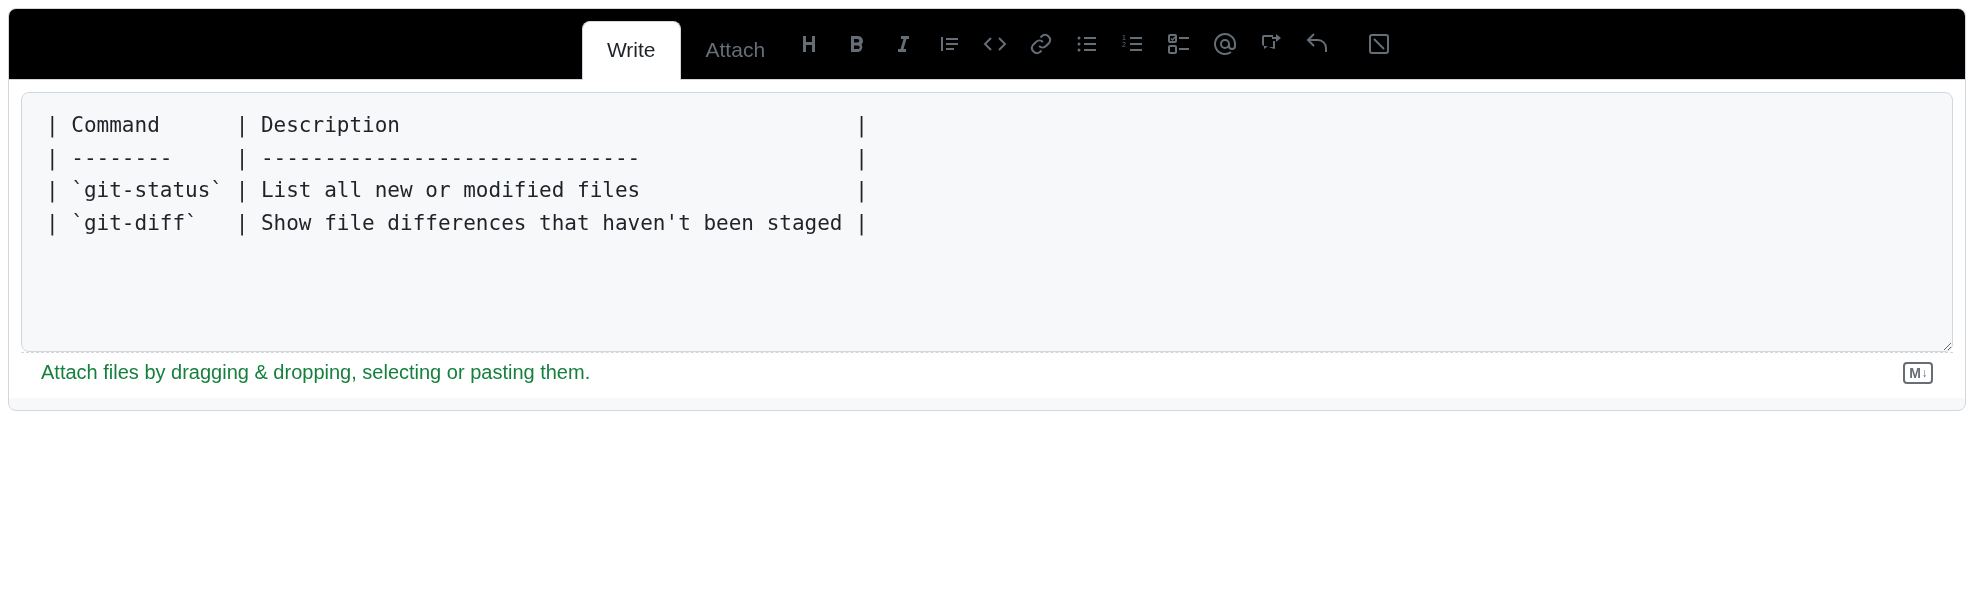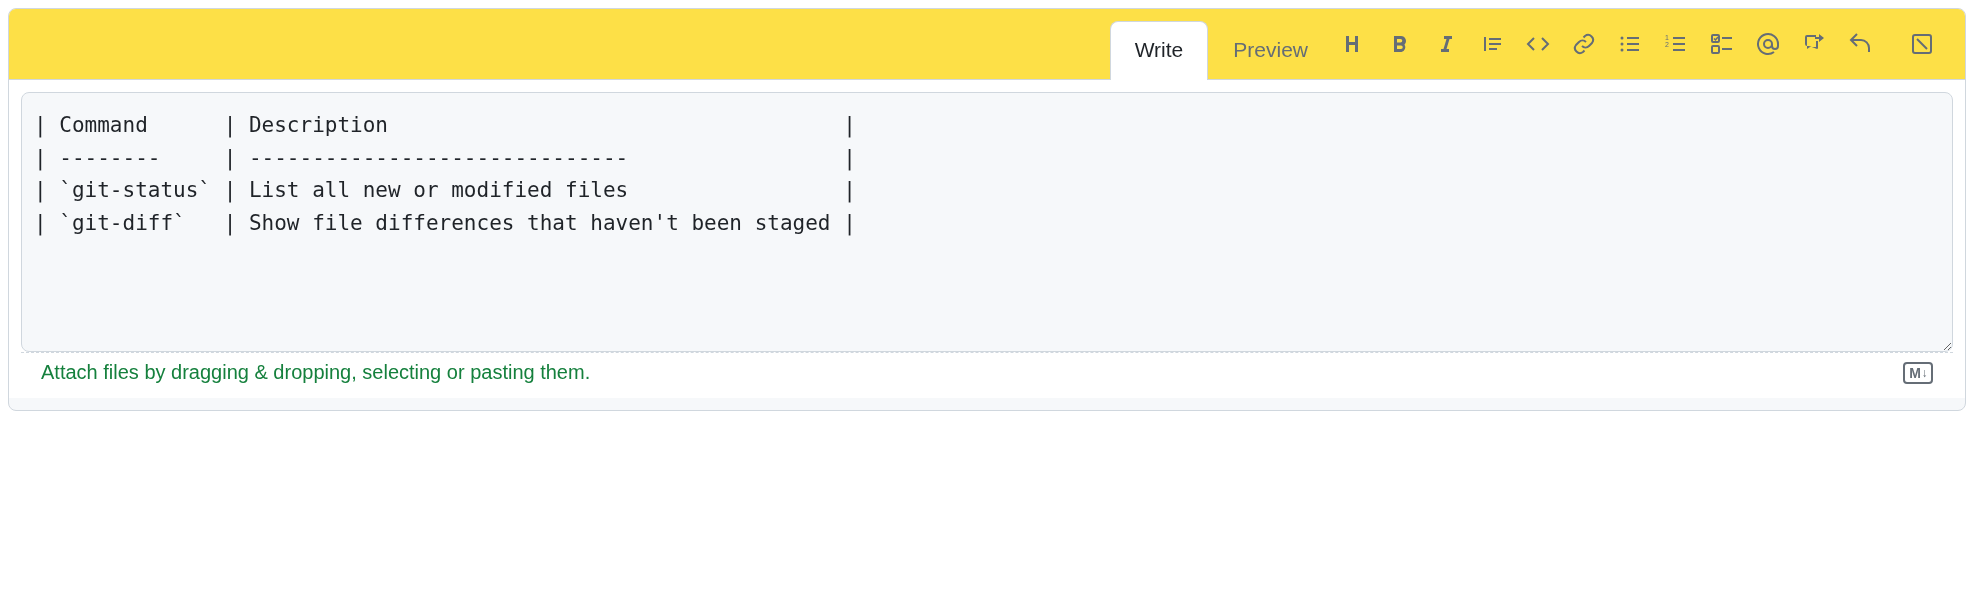--- a/index.html
+++ b/index.html
@@ -14,23 +14,23 @@
     }
     .editor-container {
       border: 1px solid #d0d7de;
       border-radius: 8px;
       background: #f6f8fa;
       overflow: hidden;
     }
     .header-row {
       display: flex;
       align-items: flex-end;
-      justify-content: flex-end;
+      justify-content: center;
       padding: 0 12px;
-      background: #fde047;
+      background: #000000;
       min-height: 70px;
     }
     .tabs {
       display: flex;
       align-items: flex-end;
       gap: 0;
       padding-left: 18px;
     }
     .tab {
       padding: 16px 24px 18px 24px;
@@ -77,21 +77,21 @@
     .toolbar-btn .stroke-only {
       fill: none;
       stroke: currentColor;
       stroke-width: 2;
     }
     .textarea-box {
       width: 100%;
       border: 1px solid #d0d7de;
       border-radius: 8px;
       background: #f6f8fa;
-      padding: 16px 12px;
+      padding: 16px 24px;
       font-family: ui-monospace, SFMono-Regular, "SF Mono", Menlo, Consolas, monospace;
       font-size: 21px;
       line-height: 1.55;
       color: #1f2328;
       min-height: 260px;
       white-space: pre;
       overflow-x: auto;
       resize: vertical;
       position: relative;
     }
@@ -129,21 +129,21 @@
       border-top: 1px solid #d0d7de;
     }
   </style>
 </head>
 <body>
 
 <div class="editor-container">
   <div class="header-row">
     <div class="tabs">
       <div class="tab active">Write</div>
-      <div class="tab">Preview</div>
+      <div class="tab">Attach</div>
     </div>
     <div class="toolbar">
       <button class="toolbar-btn">
         <svg viewBox="0 0 24 24">
             <path d="M4 4h3v6h6V4h3v16h-3v-7H7v7H4z"></path>
           </svg>
       </button>
       <button class="toolbar-btn">
         <svg viewBox="0 0 24 24">
             <path d="M6 4h7a5 5 0 0 1 3.5 8.5A5 5 0 0 1 13.5 20H6V4zm3 3v3.5h3.5a1.75 1.75 0 0 0 0-3.5H9zm0 6.5V17h4a1.75 1.75 0 0 0 0-3.5H9z"></path>

